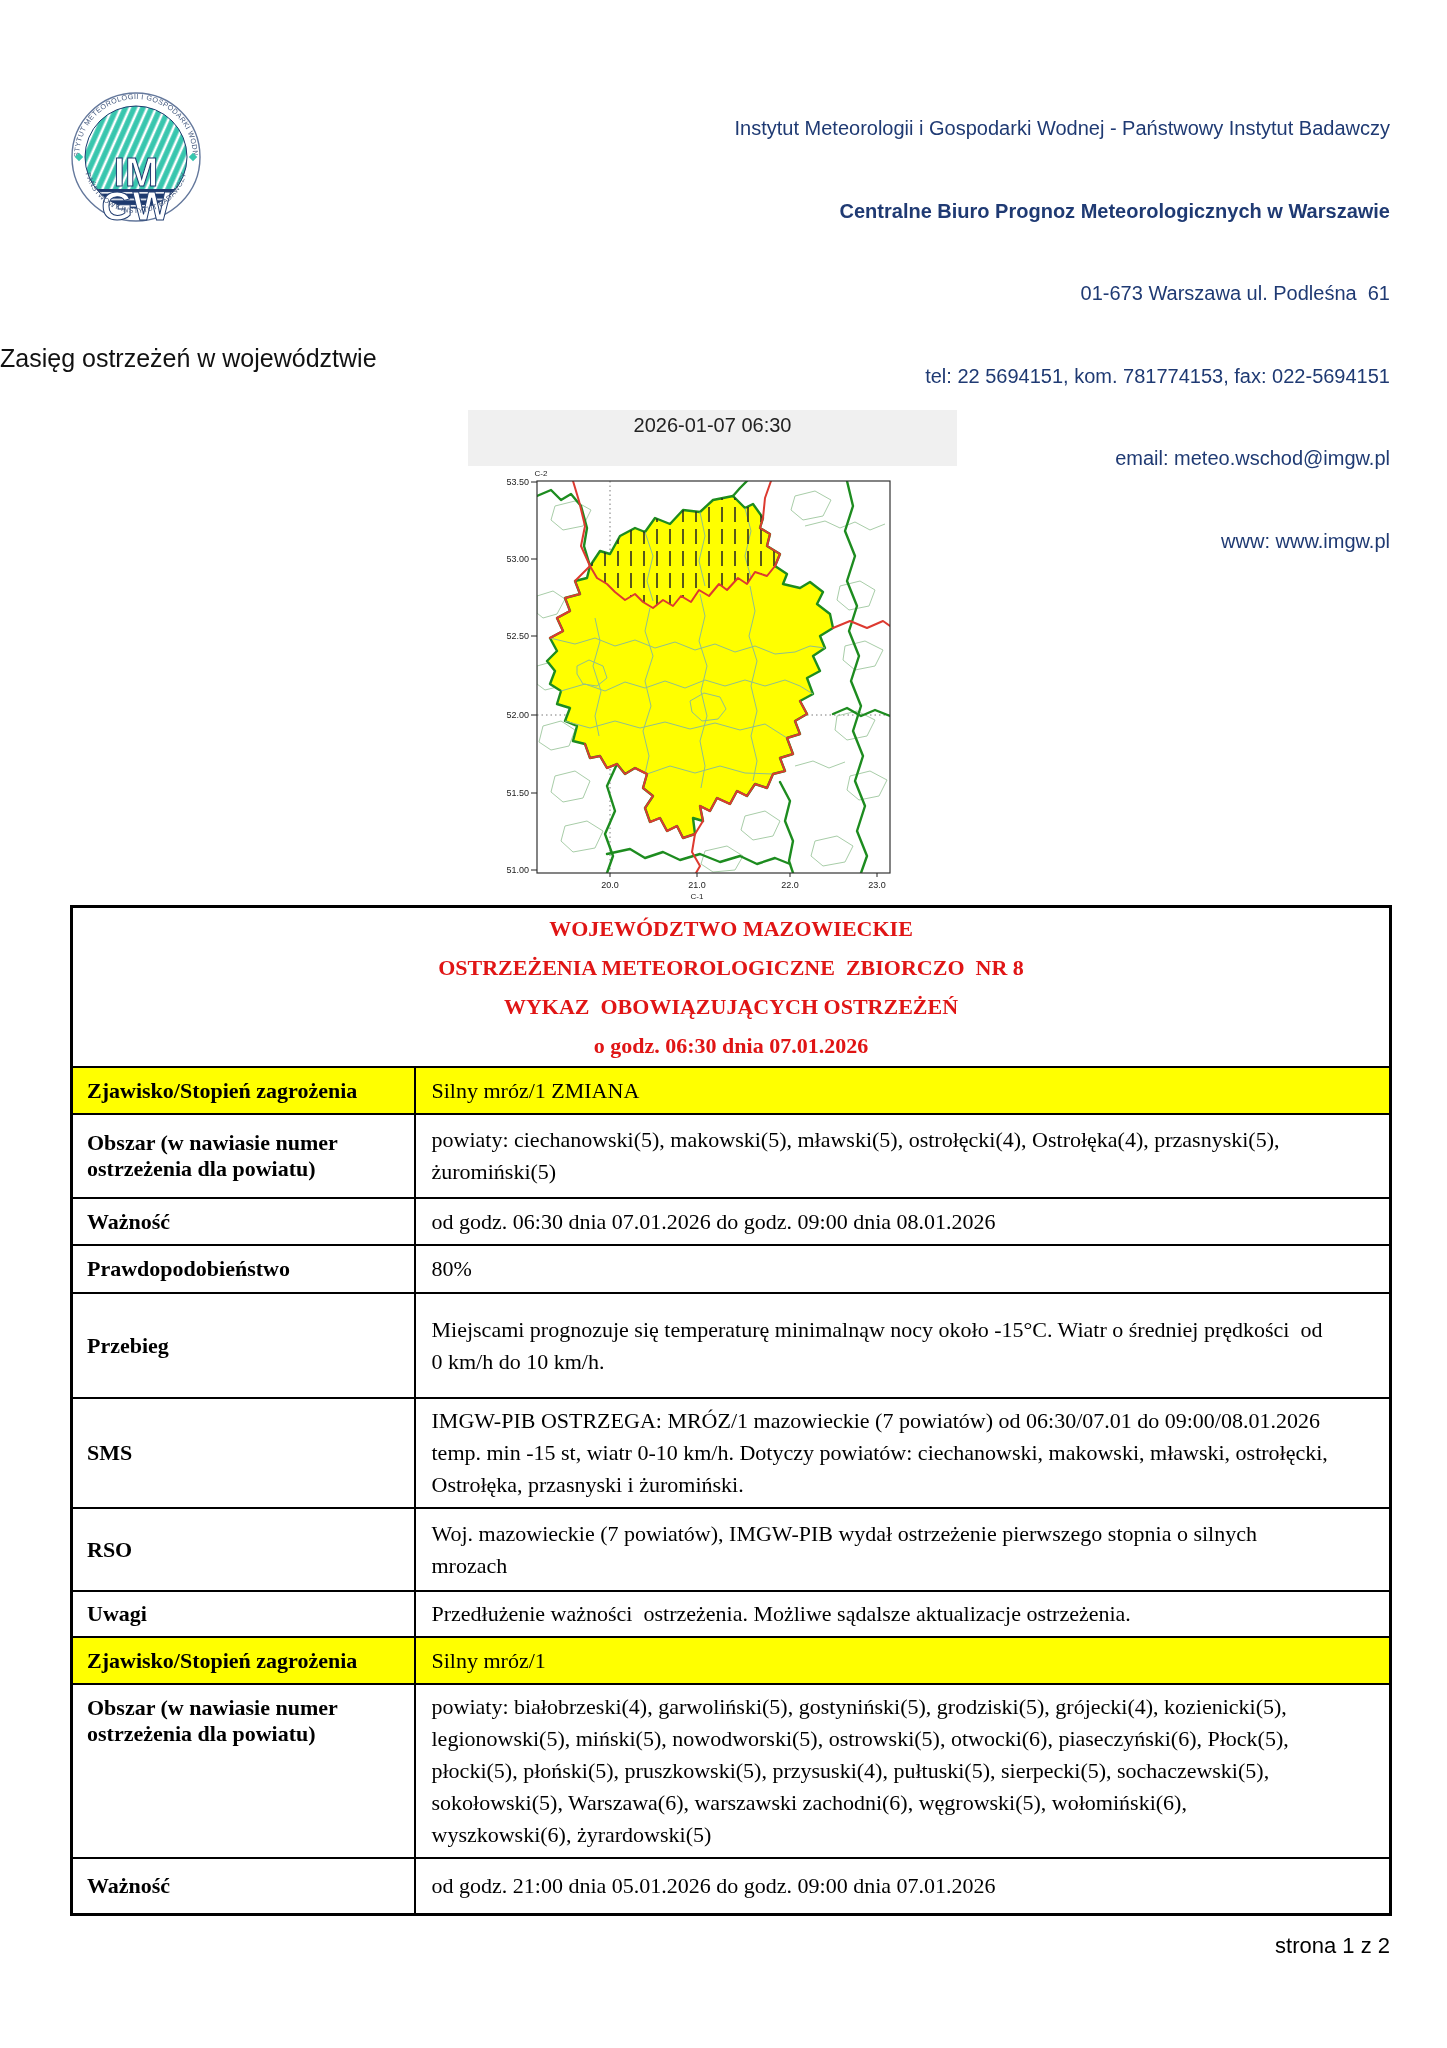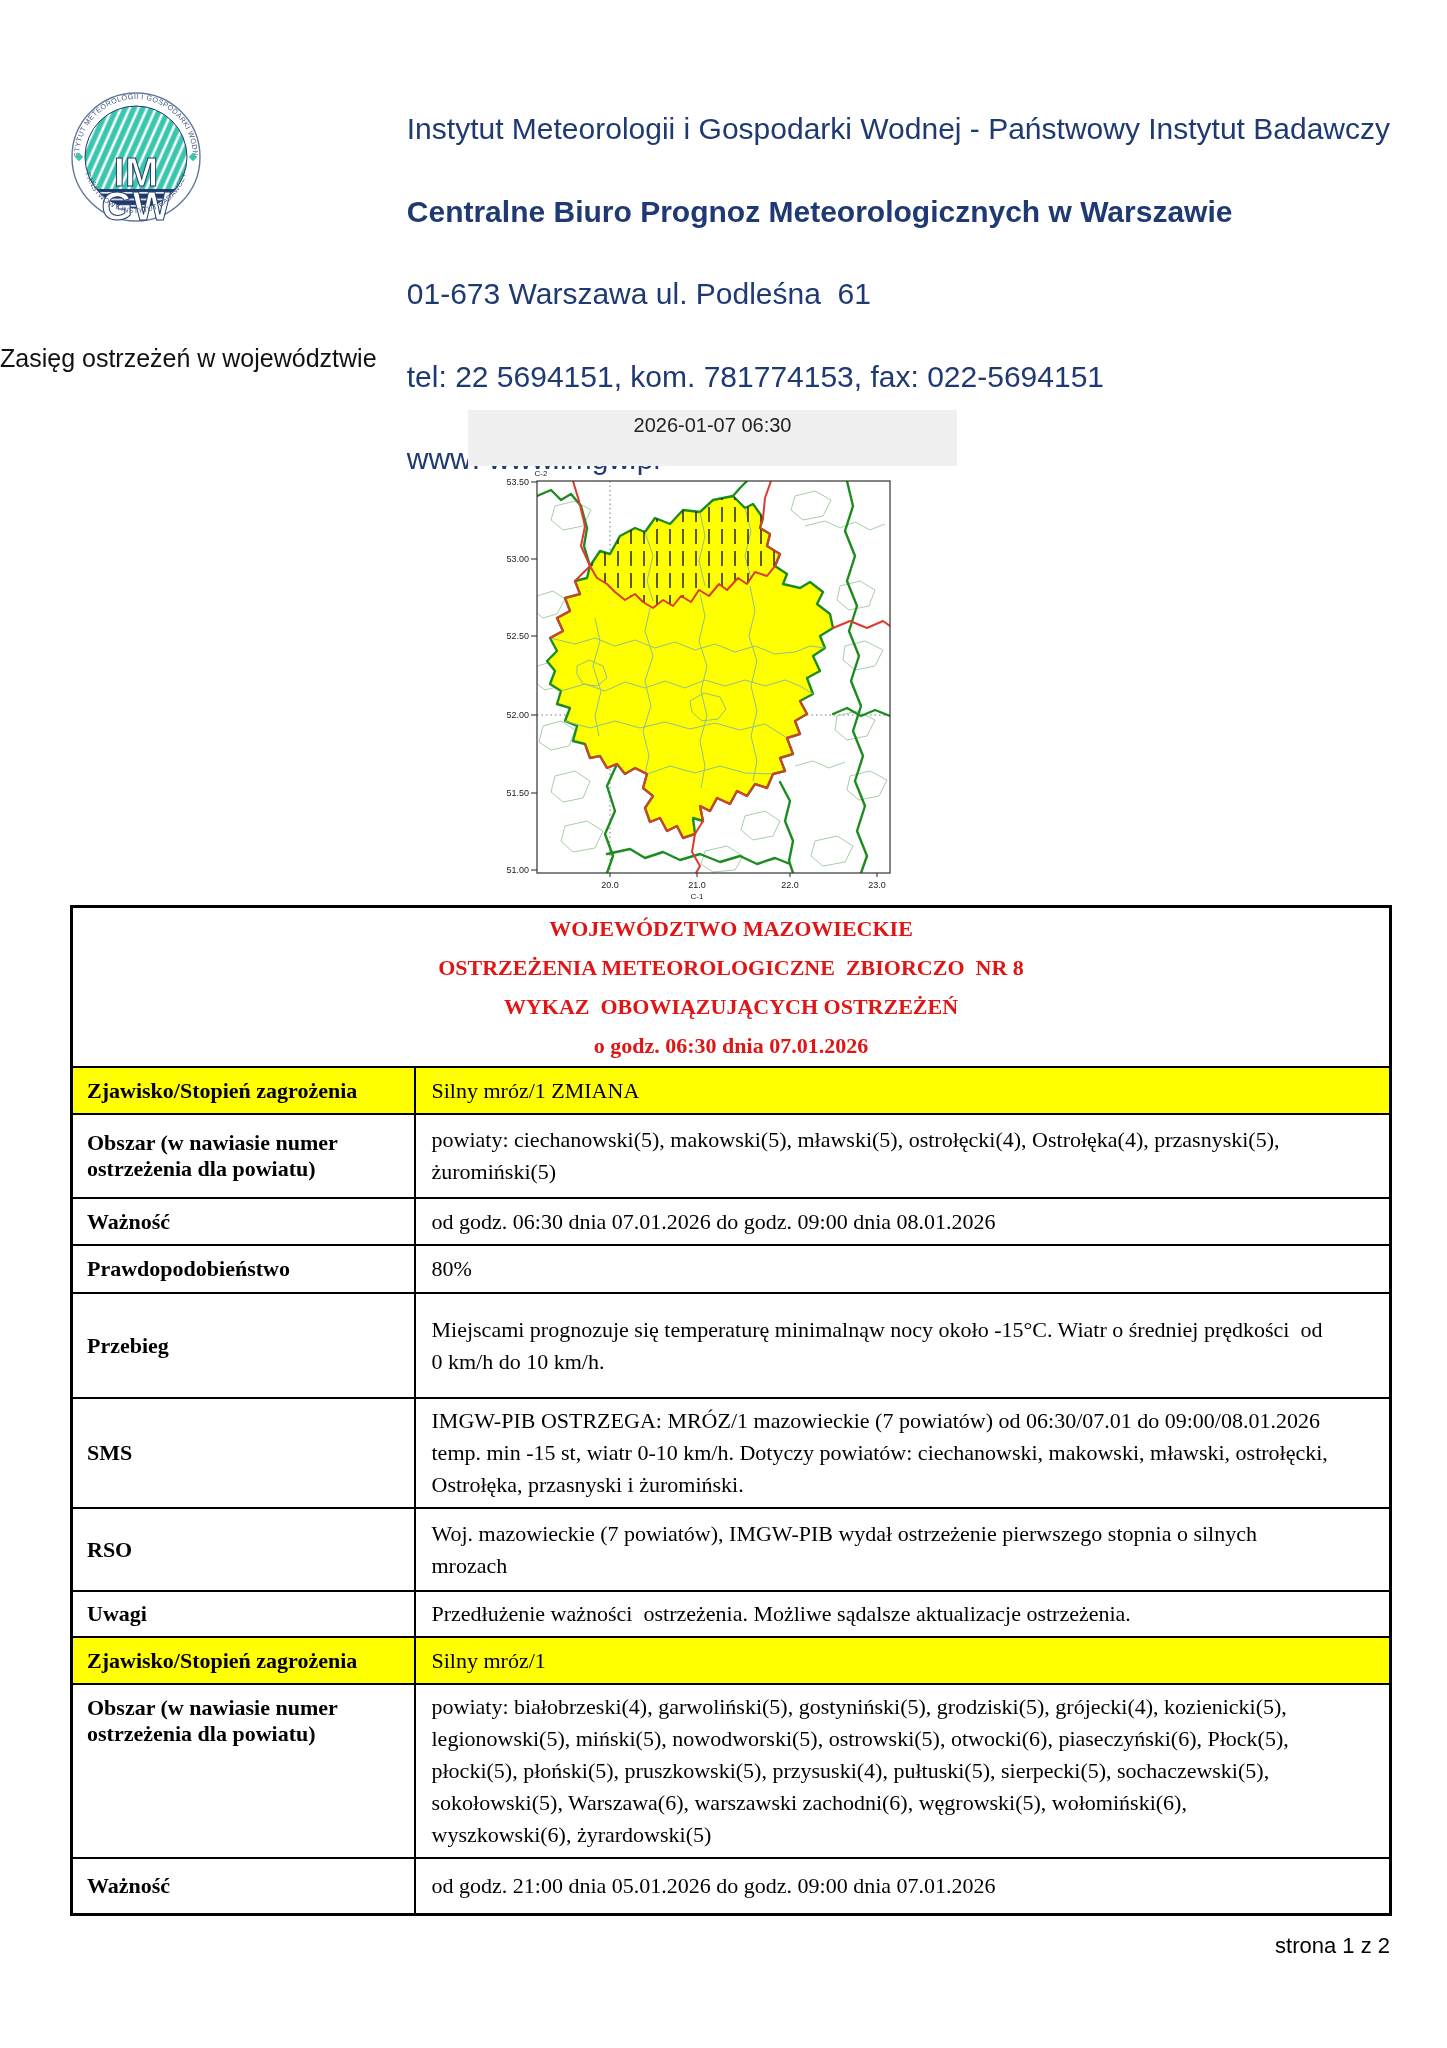--- a/index.html
+++ b/index.html
@@ -4,22 +4,22 @@
 <style>
   :root{
     --navy:#1f3a73; --teal:#38c6ae; --logo_navy:#1e3a6e; --accent_red:#e01515;
     --highlight:#ffff00; --warning_fill:#ffff00; --green_border:#1d8c1f;
     --red_border:#dd3a30; --powiat_line:#a8cda8; --interior_line:#8fbf8f;
     --caption_bg:#f0f0f0;
   }
   html,body{margin:0;padding:0;background:#888;}
   .page{position:relative;width:1447px;height:2048px;background:#fff;overflow:hidden;
         font-family:"Liberation Sans",sans-serif;margin:0 auto;}
-  .letterhead-text{position:absolute;top:60px;right:57px;
-        font-size:30px;line-height:27.5px;color:var(--navy);white-space:pre-wrap;}
+  .letterhead-text{position:absolute;top:60px;right:57px;text-align:right;
+        font-size:20px;line-height:27.5px;color:var(--navy);white-space:pre-wrap;}
   .letterhead-text .bold{font-weight:bold;}
   .logo-wrap{position:absolute;left:70px;top:90px;width:132px;height:134px;}
   .section-title{position:absolute;top:344px;left:0;width:1326px;
         font-size:25px;color:#111;}
   .map-caption{position:absolute;left:468px;top:410px;width:489px;height:56px;
         background:var(--caption_bg);text-align:center;font-size:20px;line-height:26px;
         color:#222;padding-top:2px;box-sizing:border-box;}
   .map-svg{position:absolute;left:495px;top:466px;}
 
   .warn-table{position:absolute;left:70px;top:905px;width:1322px;border-collapse:collapse;
@@ -84,20 +84,21 @@
       <rect x="-3" y="-3" width="6" height="6" transform="translate(9,67) rotate(45)" style="fill:var(--teal)"></rect>
       <rect x="-3" y="-3" width="6" height="6" transform="translate(123,67) rotate(45)" style="fill:var(--teal)"></rect>
     </svg>
   </div>
 
   <div class="letterhead-text">
     <div>Instytut Meteorologii i Gospodarki Wodnej - Państwowy Instytut Badawczy</div>
     <div class="bold">Centralne Biuro Prognoz Meteorologicznych w Warszawie</div>
     <div>01-673 Warszawa ul. Podleśna  61</div>
     <div>tel: 22 5694151, kom. 781774153, fax: 022-5694151</div>
+    <div>email: meteo.wschod@imgw.pl</div>
     <div>www: www.imgw.pl</div>
   </div>
 
   <div class="section-title">Zasięg ostrzeżeń w województwie</div>
 
   <div class="map-caption">
     <div>2026-01-07 06:30</div>
   </div>
 
   <svg class="map-svg" width="450" height="434" viewBox="0 0 450 434">

